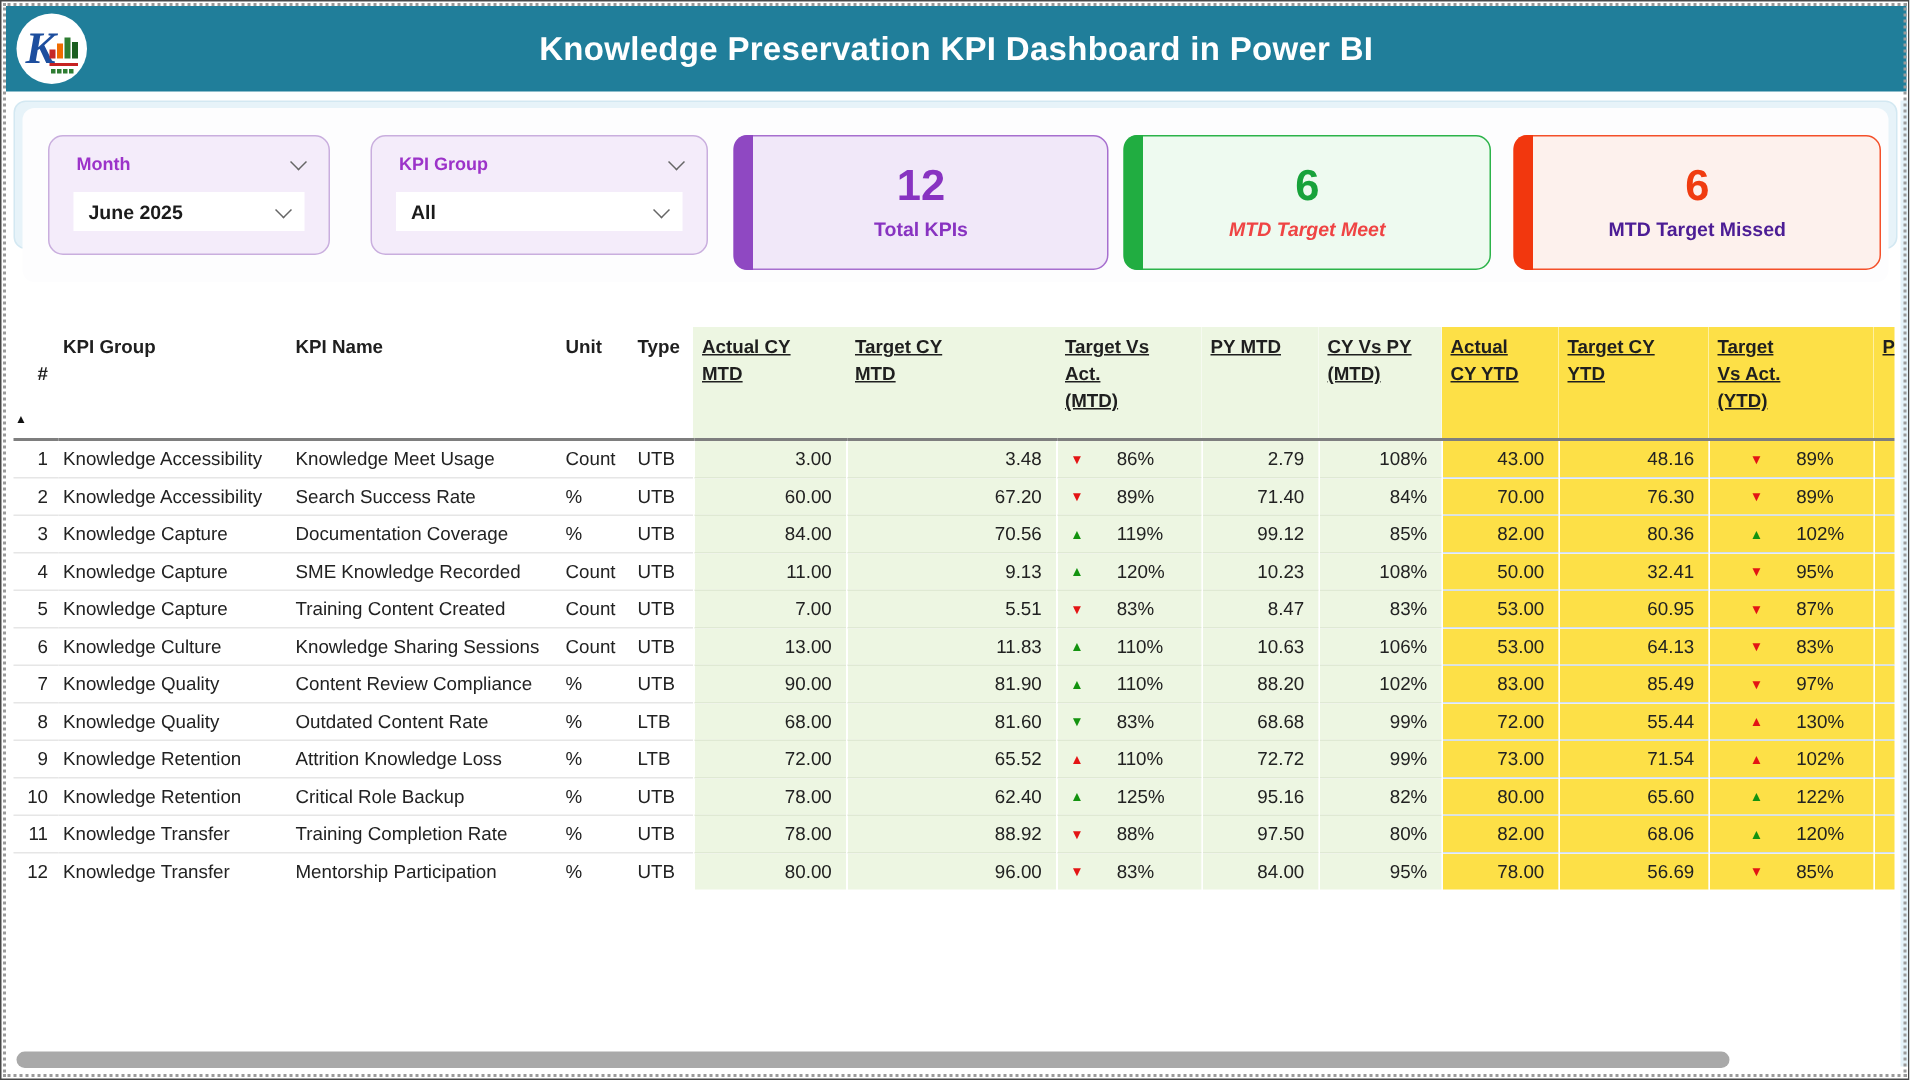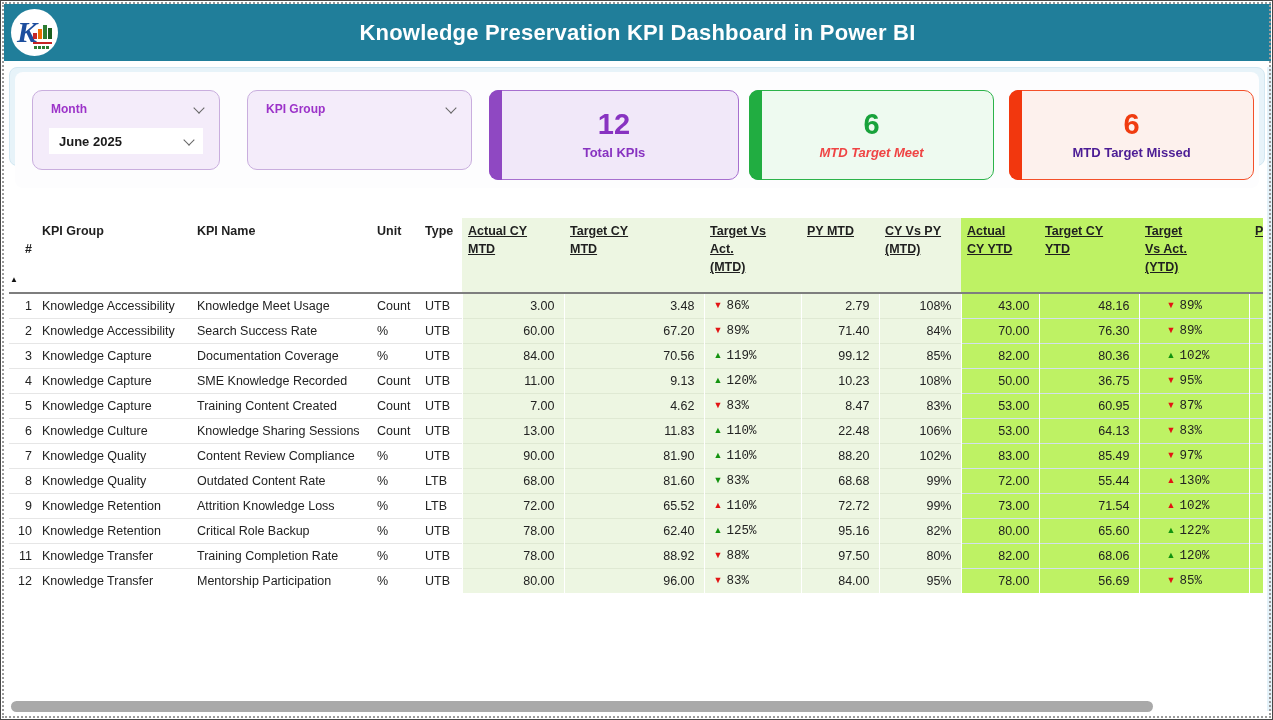--- a/index.html
+++ b/index.html
@@ -42,34 +42,34 @@
   
   .kpi-table-wrap { position:absolute; left:8px; top:217px; width:1254px; }
   table { table-layout:fixed; width:1254px; border-collapse:collapse; }
   th { height:75px; vertical-align:top; text-align:left; font-size:12.5px; font-weight:bold;
     color:#1f1f1f; line-height:1.45; padding:4px 2px 0 3px; white-space:pre-line;
     border-bottom:2px solid #7e7e7e; position:relative; overflow:hidden; }
   td { height:25px; font-size:12.5px; color:#222; border-top:1px solid #e6e6e6;
     overflow:hidden; white-space:nowrap; }
   tbody tr:first-child td { border-top:none; }
   .g { background:#edf6e2; }
-  .b { background:#bef264; }
+  .b { background:#fde047; }
   td.g { border-top-color:#dfe9d3; border-left:1px solid rgba(255,255,255,.7); }
   td.b { border-top-color:#d2dfef; border-left:1px solid rgba(255,255,255,.7); }
   th.g, th.b { padding-left:6px;text-decoration:underline; }
   .c-idx { text-align:right; padding-right:7px; }
   th.th-idx { text-align:right; padding-right:7px; }
   .c-text { padding-left:3px; }
   .c-num { text-align:right; padding-right:9px; }
   .c-tva { padding-left:9px; }
   .c-tva.tva-ytd { padding-left:27px; }
   .tri { font-size:9px; vertical-align:1px; }
   .tri.red { color:#e31414; }
   .tri.green { color:#13930f; }
-  .pct { margin-left:4px;font-family:Liberation Mono, monospace; }
+  .pct { margin-left:22px; }
   .sort-arrow { position:absolute; left:1px; bottom:6px; font-size:8px; color:#111; }
 
   .hscrollbar { position:absolute; left:10px; top:700px; width:1142px; height:11px;
     background:#a9a9a9; border-radius:6px; z-index:40; }
   .right-strip { position:absolute; left:1266px; top:66px; width:5px; height:644px;
     background:#e4f2f9; z-index:1; }
 </style>
 </head>
 <body>
 
@@ -105,20 +105,24 @@
       <span class="chev hdr"></span>
       <div class="slicer-box">
         <span class="val">June 2025</span>
         <span class="chev box"></span>
       </div>
     </div>
 
     <div class="slicer" style="left:237px; width:225px;">
       <div class="slicer-label">KPI Group</div>
       <span class="chev hdr"></span>
+      <div class="slicer-box">
+        <span class="val">All</span>
+        <span class="chev box"></span>
+      </div>
     </div>
 
     <div class="card" style="left:479px; width:250px; background:#f1e8f9; border:1.5px solid #a76fcf;">
       <div class="bar" style="background:#8f48c2;"></div>
       <div class="num" style="color:#8833c1;">12</div>
       <div class="lbl" style="color:#8833c1;">Total KPIs</div>
     </div>
 
     <div class="card" style="left:739px; width:245px; background:#eefaf0; border:1.5px solid #2cb34a;">
       <div class="bar" style="background:#21ad41;"></div>
@@ -235,50 +239,50 @@
             <td class="c-text">Knowledge Capture</td>
             <td class="c-text">SME Knowledge Recorded</td>
             <td class="c-text">Count</td>
             <td class="c-text">UTB</td>
             <td class="c-num g">11.00</td>
             <td class="c-num g">9.13</td>
             <td class="c-tva g"><span class="tri green">▲</span><span class="pct">120%</span></td>
             <td class="c-num g">10.23</td>
             <td class="c-num g">108%</td>
             <td class="c-num b">50.00</td>
-            <td class="c-num b">36.75</td>
+            <td class="c-num b">32.41</td>
             <td class="c-tva tva-ytd b"><span class="tri red">▼</span><span class="pct">95%</span></td>
             <td class="b"></td>
           </tr>
           <tr>
             <td class="c-idx">5</td>
             <td class="c-text">Knowledge Capture</td>
             <td class="c-text">Training Content Created</td>
             <td class="c-text">Count</td>
             <td class="c-text">UTB</td>
             <td class="c-num g">7.00</td>
-            <td class="c-num g">4.62</td>
+            <td class="c-num g">5.51</td>
             <td class="c-tva g"><span class="tri red">▼</span><span class="pct">83%</span></td>
             <td class="c-num g">8.47</td>
             <td class="c-num g">83%</td>
             <td class="c-num b">53.00</td>
             <td class="c-num b">60.95</td>
             <td class="c-tva tva-ytd b"><span class="tri red">▼</span><span class="pct">87%</span></td>
             <td class="b"></td>
           </tr>
           <tr>
             <td class="c-idx">6</td>
             <td class="c-text">Knowledge Culture</td>
             <td class="c-text">Knowledge Sharing Sessions</td>
             <td class="c-text">Count</td>
             <td class="c-text">UTB</td>
             <td class="c-num g">13.00</td>
             <td class="c-num g">11.83</td>
             <td class="c-tva g"><span class="tri green">▲</span><span class="pct">110%</span></td>
-            <td class="c-num g">22.48</td>
+            <td class="c-num g">10.63</td>
             <td class="c-num g">106%</td>
             <td class="c-num b">53.00</td>
             <td class="c-num b">64.13</td>
             <td class="c-tva tva-ytd b"><span class="tri red">▼</span><span class="pct">83%</span></td>
             <td class="b"></td>
           </tr>
           <tr>
             <td class="c-idx">7</td>
             <td class="c-text">Knowledge Quality</td>
             <td class="c-text">Content Review Compliance</td>

